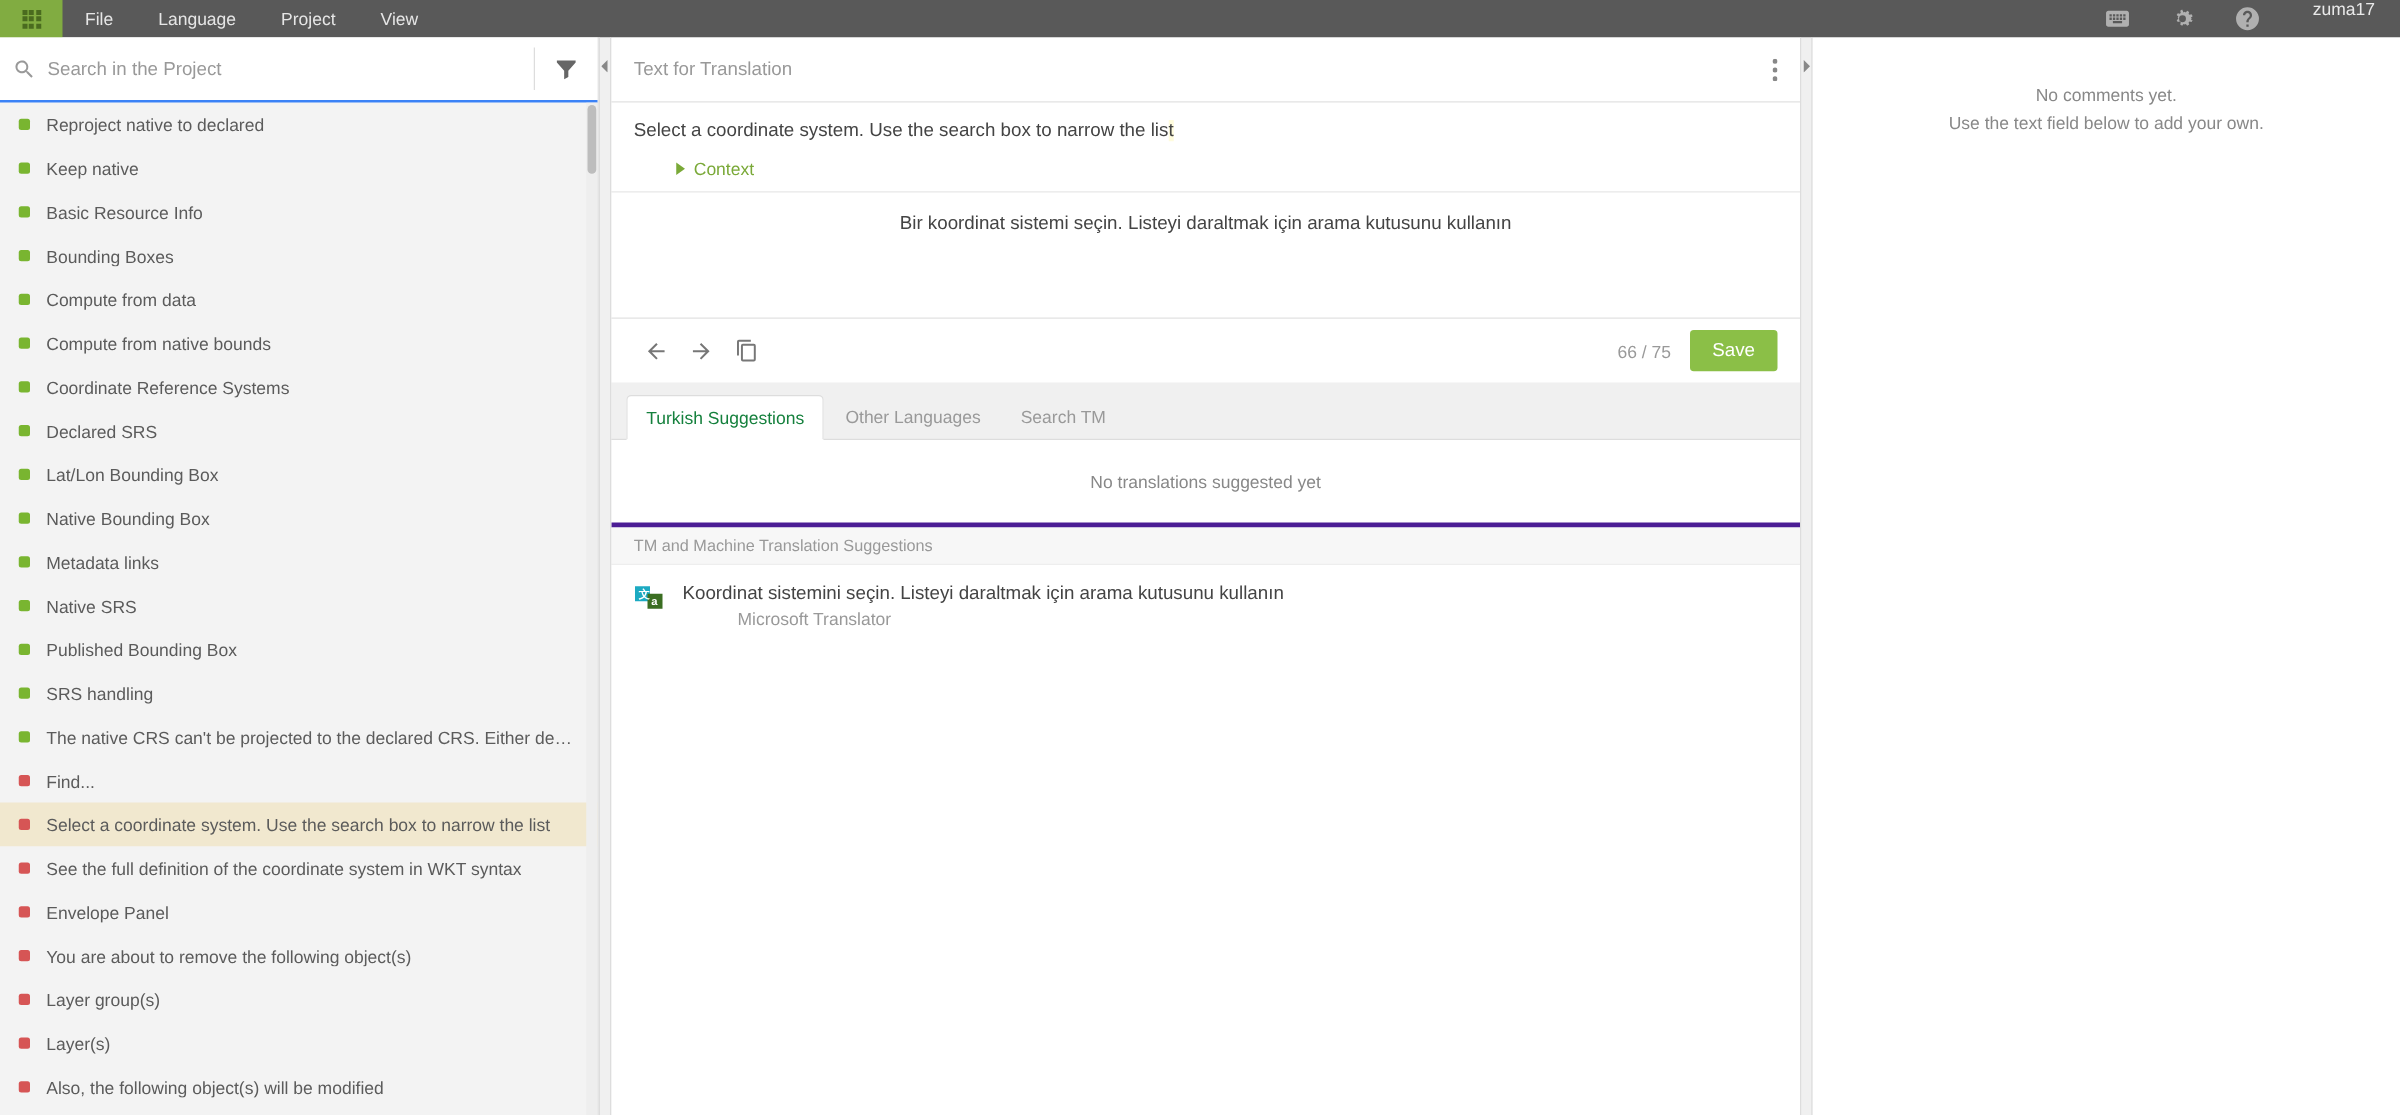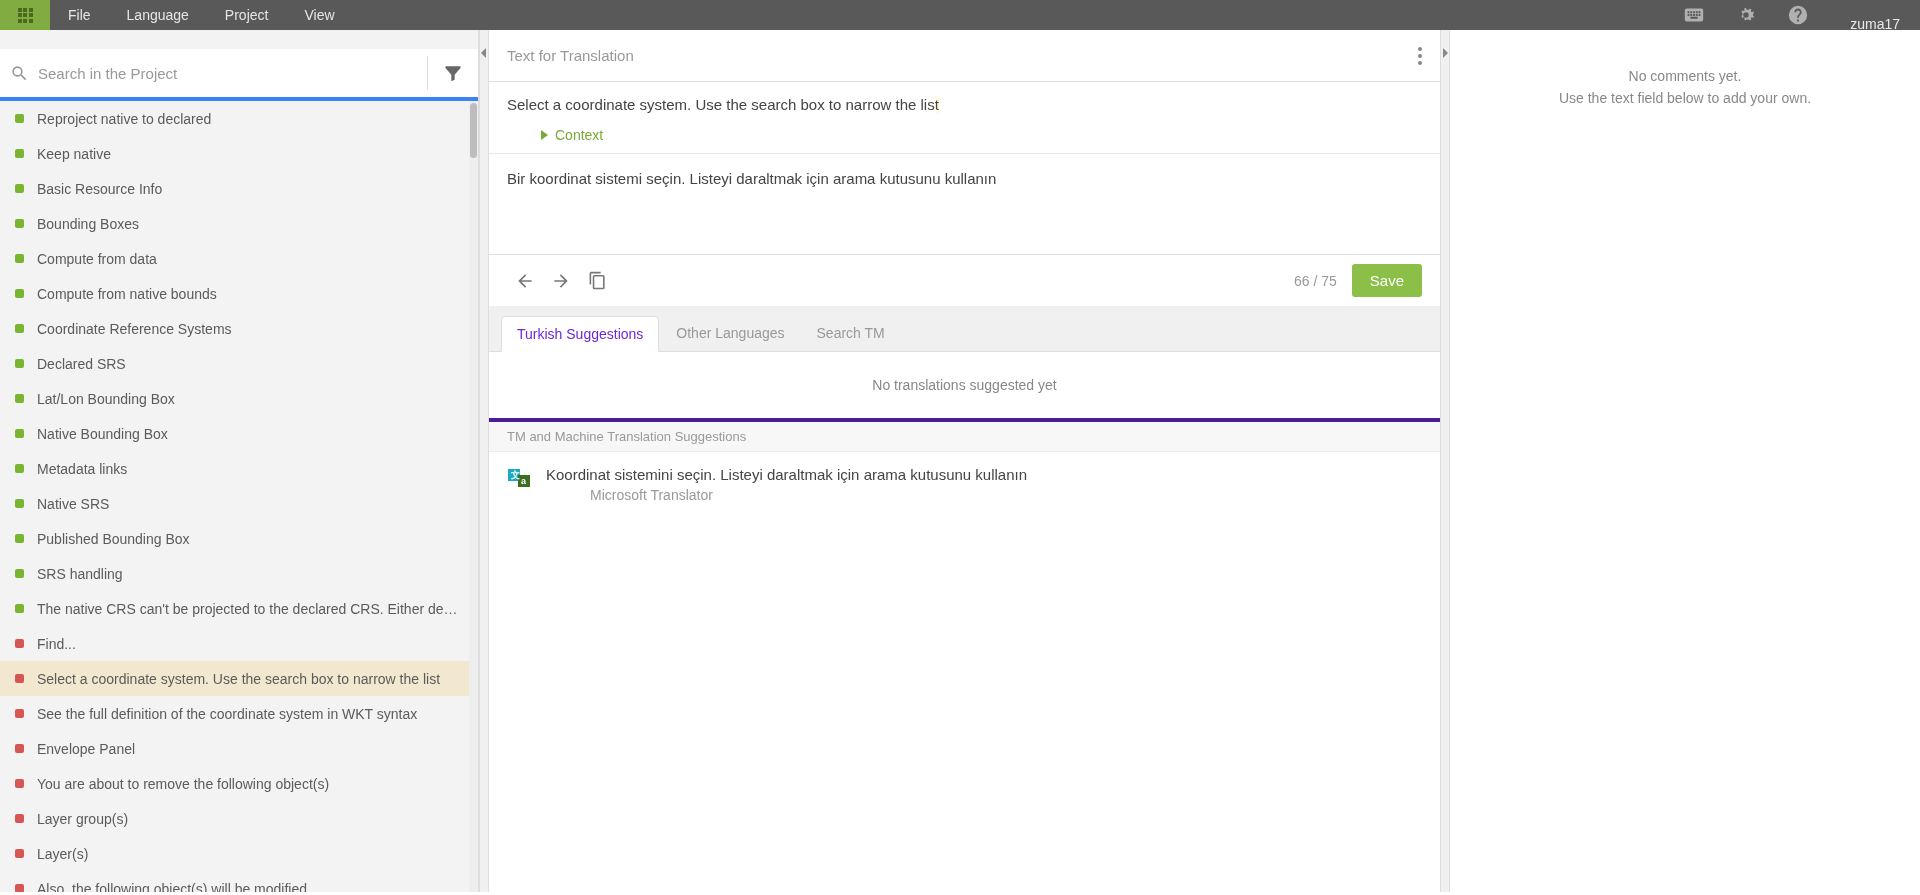--- a/index.html
+++ b/index.html
@@ -2,29 +2,29 @@
 <html><head>
 <meta charset="utf-8">
 <style>
 * { margin: 0; padding: 0; box-sizing: border-box; }
 body { font-family: "Helvetica Neue", Helvetica, Arial, sans-serif; font-size: 14px; color: #444; background: #fff; overflow: hidden; height: 895px; width: 1920px; }
 .topbar { height: 30px; background: #595959; display: flex; align-items: center; color: #e9e9e9; }
 .logo-btn { width: 50px; height: 33px; background: #81ac41; display: flex; align-items: center; justify-content: center; }
 .logo-grid { width: 15px; height: 15px; display: grid; grid-template-columns: repeat(3, 1fr); grid-template-rows: repeat(3, 1fr); gap: 1.5px; }
 .logo-grid span { background: #4a6b1f; }
 .menu-item { padding: 0 18px; height: 33px; display: flex; align-items: center; cursor: pointer; font-size: 14px; color: #e6e6e6; }
-.topbar-right { margin-left: auto; display: flex; align-items: flex-end; padding-right: 14px; gap: 20px; }
+.topbar-right { margin-left: auto; display: flex; align-items: flex-start; padding-right: 14px; gap: 20px; }
 .topbar-icon { width: 32px; height: 33px; display: flex; align-items: center; justify-content: center; color: #bbb; cursor: pointer; }
 .topbar-icon svg { fill: #b0b0b0; }
 .user { margin-left: 10px; color: #e9e9e9; cursor: pointer; font-size: 14px; padding: 0 6px; }
 .main { display: flex; height: calc(895px - 33px); }
 
 
 .sidebar { width: 479px; display: flex; flex-direction: column; border-right: 1px solid #ddd; background: #f3f3f3; }
-.search-row { height: 52px; background: #fff; display: flex; align-items: center; border-bottom: 4px solid #3b82f6; margin-top: 19px; }
+.search-row { height: 52px; background: #fff; display: flex; align-items: center; border-bottom: 2px solid #3b82f6; }
 .search-wrap { flex: 1; display: flex; align-items: center; padding: 0 10px; }
 .search-wrap svg { fill: #999; }
 .search-input { border: none; outline: none; font-size: 15px; margin-left: 9px; flex: 1; color: #444; background: transparent; }
 .search-input::placeholder { color: #999; }
 .divider-v { width: 1px; height: 34px; background: #ddd; }
 .filter-btn { width: 50px; height: 52px; display: flex; align-items: center; justify-content: center; cursor: pointer; }
 .filter-btn svg { fill: #666; }
 .string-list { flex: 1; overflow-y: auto; position: relative; }
 .string-item { height: 35px; display: flex; align-items: center; padding: 0 15px; cursor: pointer; }
 .string-item.selected { background: #f1e8cf; }
@@ -42,32 +42,32 @@
 
 .center { flex: 1; display: flex; flex-direction: column; background: #fff; }
 .center-header { height: 52px; display: flex; align-items: center; border-bottom: 1px solid #e2e2e2; padding: 0 12px 0 18px; }
 .center-title { color: #999; font-size: 15px; }
 .header-more { margin-left: auto; cursor: pointer; padding: 6px; display: flex; }
 .source-section { padding: 14px 18px 10px 18px; border-bottom: 1px solid #e8e8e8; }
 .source-text { font-size: 15px; color: #444; background: #fff; display: inline; }
 .src-hl { background: #fffcdd; }
 .context-row { margin-top: 14px; display: flex; align-items: center; color: #7aa938; font-size: 14px; cursor: pointer; padding-left: 34px; }
 .context-row .tri { margin-right: 7px; width: 0; height: 0; border-top: 5px solid transparent; border-bottom: 5px solid transparent; border-left: 7px solid #7aa938; }
-.target-section { padding: 16px 18px; min-height: 100px; }
+.target-section { padding: 16px 18px; min-height: 100px; text-align: center; }
 .target-text { font-size: 15px; color: #444; border: none; outline: none; width: 100%; resize: none; background: transparent; }
 .action-row { height: 52px; border-top: 1px solid #e2e2e2; display: flex; align-items: center; padding: 0 18px; }
 .nav-btn { width: 36px; height: 36px; display: flex; align-items: center; justify-content: center; cursor: pointer; color: #777; }
 .nav-btn svg { fill: #777; }
 .counter { margin-left: auto; color: #999; font-size: 14px; margin-right: 15px; }
 .save-btn { background: #8bbf47; color: #fff; border: none; padding: 8px 18px; border-radius: 3px; font-size: 15px; cursor: pointer; }
 
 
 .sugg-tabs { background: #f0f0f0; padding: 10px 12px 0 12px; display: flex; border-bottom: 1px solid #ddd; gap: 2px; }
 .sugg-tab { padding: 9px 15px; font-size: 14px; color: #999; cursor: pointer; border-top-left-radius: 4px; border-top-right-radius: 4px; }
-.sugg-tab.active { background: #fff; color: #6d28d9; border: 1px solid #ddd; border-bottom-color: #fff; margin-bottom: -1px; }
+.sugg-tab.active { background: #fff; color: #15803d; border: 1px solid #ddd; border-bottom-color: #fff; margin-bottom: -1px; }
 .sugg-empty { text-align: center; color: #888; padding: 25px 0; font-size: 14px; border-bottom: 4px solid #4c1d95; }
 .tm-header { background: #f7f7f7; color: #999; font-size: 13px; padding: 7px 18px; border-bottom: 1px solid #eee; }
 .mt-item { padding: 14px 18px; display: flex; }
 .mt-icon { width: 24px; height: 24px; margin-right: 15px; flex-shrink: 0; }
 .mt-body { flex: 1; }
 .mt-text { font-size: 15px; color: #444; }
 .mt-provider { font-size: 14px; color: #999; margin-top: 4px; margin-left: 44px; }
 
 
 .right-panel { width: 470px; background: #fff; display: flex; flex-direction: column; }

